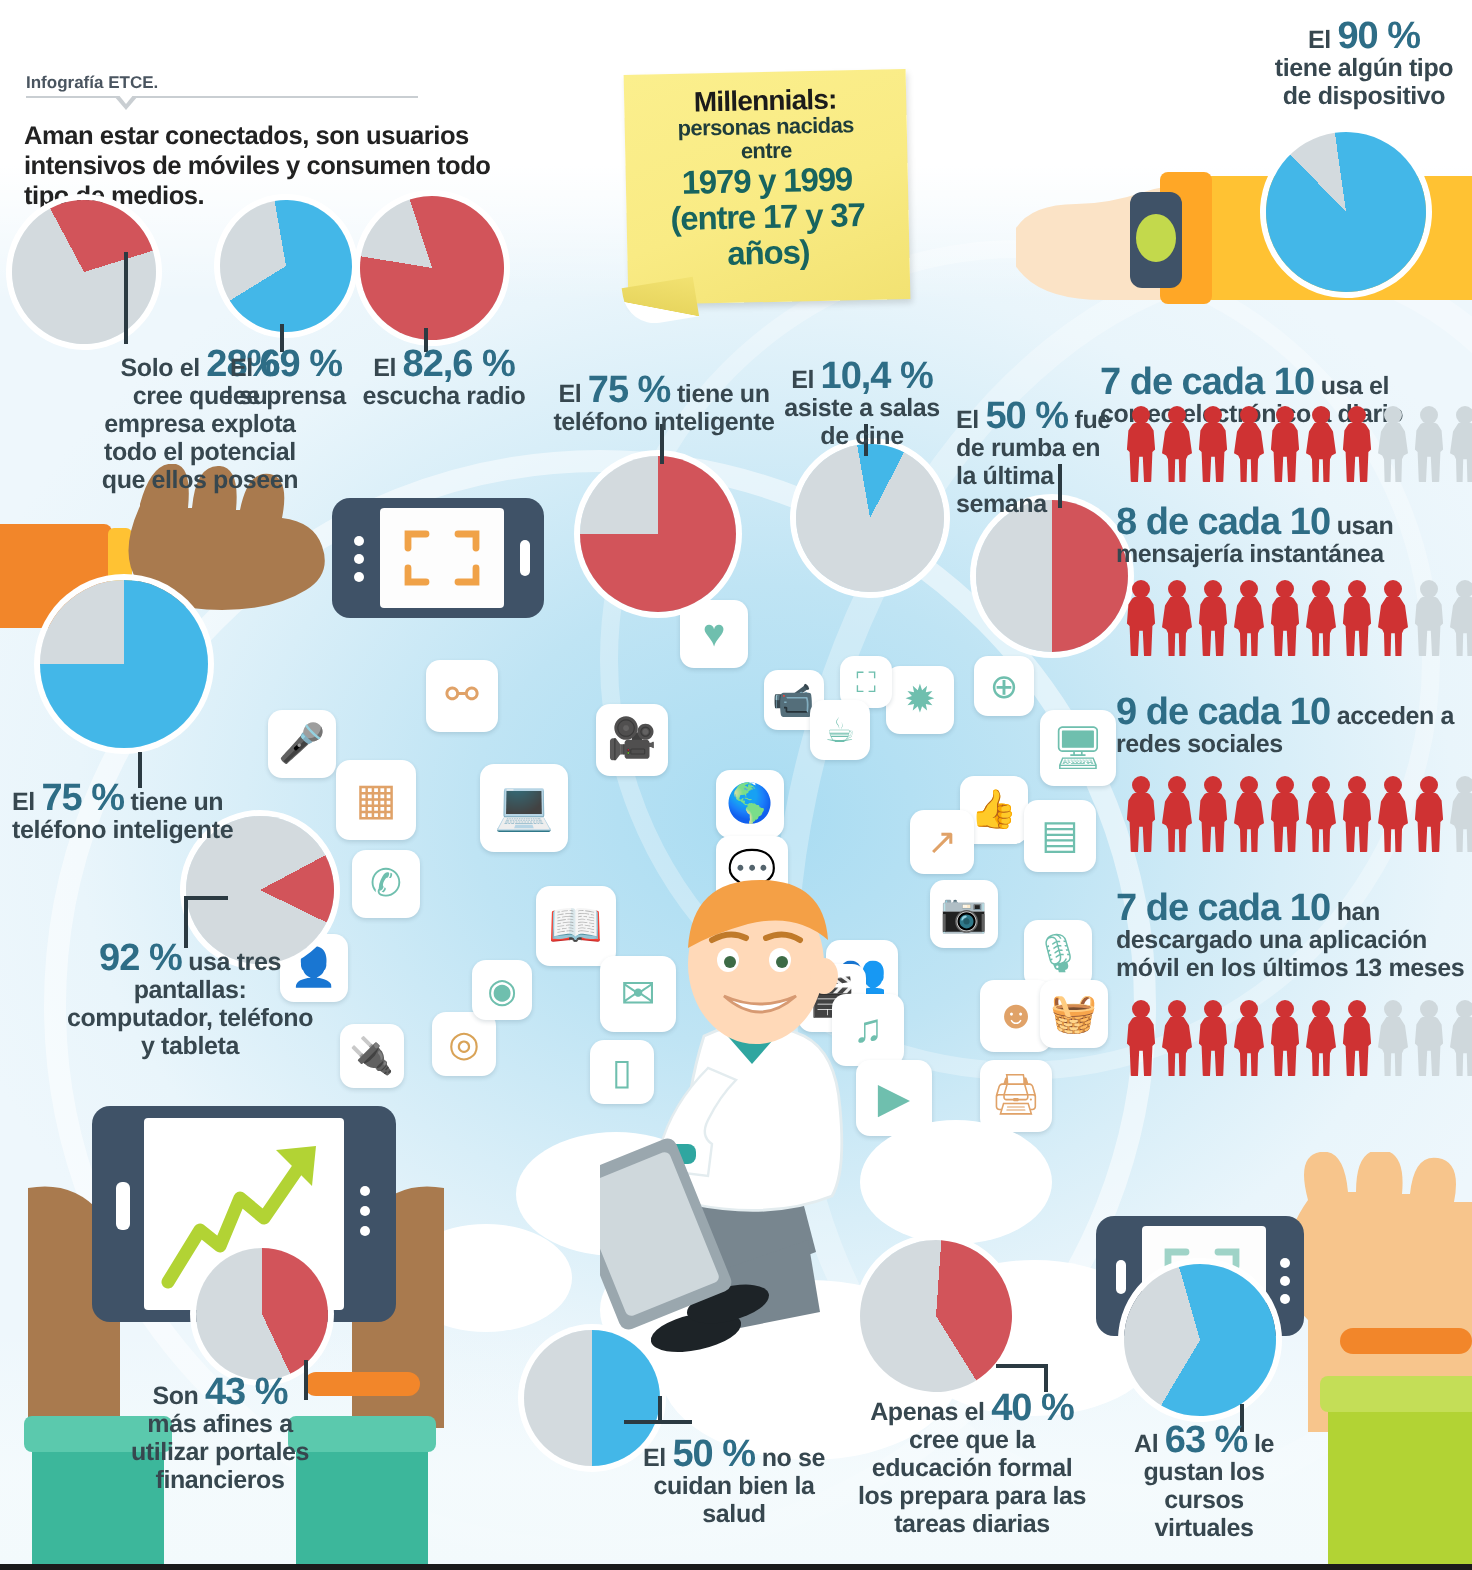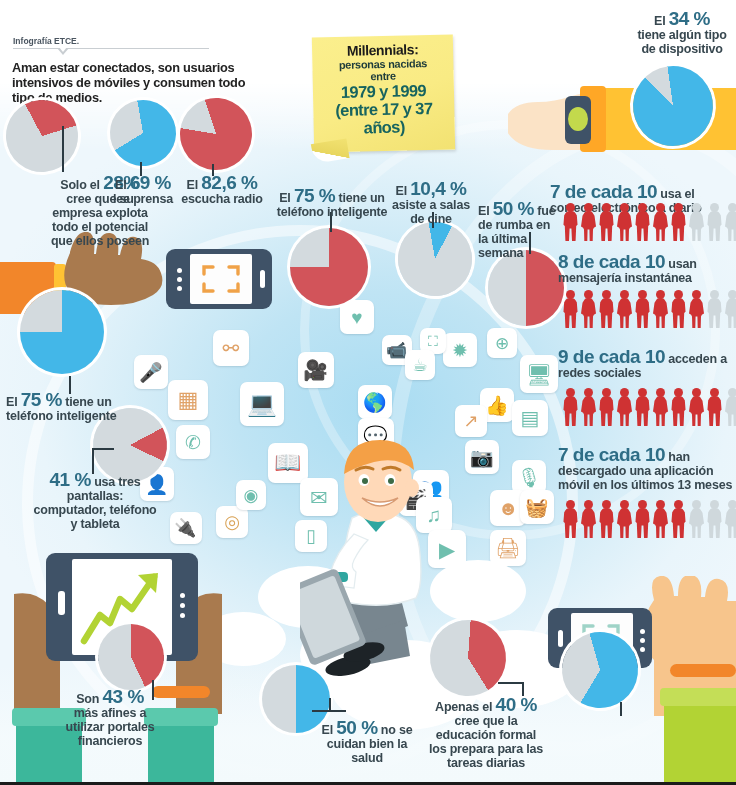--- a/index.html
+++ b/index.html
@@ -350,43 +350,47 @@
   </div>
   <div class="cap tc" style="left:392px;top:182px;width:78px;">
     <span>El </span><span class="big">10,4 %</span><br>
     <span>asiste a salas de cine</span>
   </div>
   <div class="cap tl" style="left:478px;top:202px;width:84px;">
     <span>El </span><span class="big">50 %</span>
     <span>fue de rumba en la última semana</span>
   </div>
   <div class="cap tc" style="left:630px;top:12px;width:104px;">
-    <span>El </span><span class="big">34 %</span><br>
+    <span>El </span><span class="big">90 %</span><br>
     <span>tiene algún tipo de dispositivo</span>
   </div>
   <div class="cap tl" style="left:6px;top:393px;width:120px;">
     <span>El </span><span class="big">75 %</span>
     <span>tiene un teléfono inteligente</span>
   </div>
   <div class="cap tc" style="left:32px;top:473px;width:126px;">
-    <span class="big">41 %</span>
+    <span class="big">92 %</span>
     <span>usa tres pantallas: computador, teléfono y tableta</span>
   </div>
   <div class="cap tc" style="left:58px;top:690px;width:104px;">
     <span>Son </span><span class="big">43 %</span><br>
     <span>más afines a utilizar portales financieros</span>
   </div>
   <div class="cap tc" style="left:318px;top:721px;width:98px;">
     <span>El </span><span class="big">50 %</span>
     <span>no se cuidan bien la salud</span>
   </div>
   <div class="cap tc" style="left:428px;top:698px;width:116px;">
     <span>Apenas el </span><span class="big">40 %</span>
     <span>cree que la educación formal los prepara para las tareas diarias</span>
   </div>
+  <div class="cap tc" style="left:556px;top:714px;width:92px;">
+    <span>Al </span><span class="big">63 %</span>
+    <span>le gustan los cursos virtuales</span>
+  </div>
 
   <div>
     <div class="cap tl" style="left:550px;top:168px;width:178px;margin-top:17px;">
       <span class="big">7 de cada 10</span>
       <span>usa el correo electrónico a diario</span>
     </div>
     <div class="people" style="left:562px;top:203px;">
         <div class="person  on">
           <span class="head"></span>
           <span class="body"></span>

